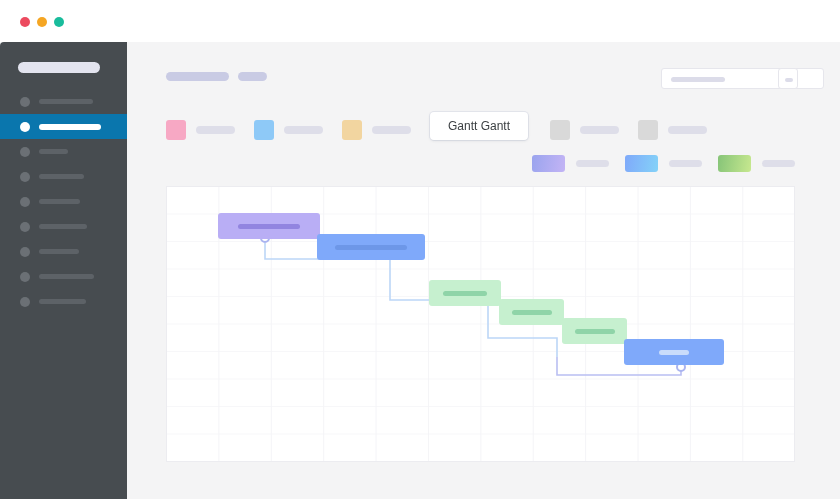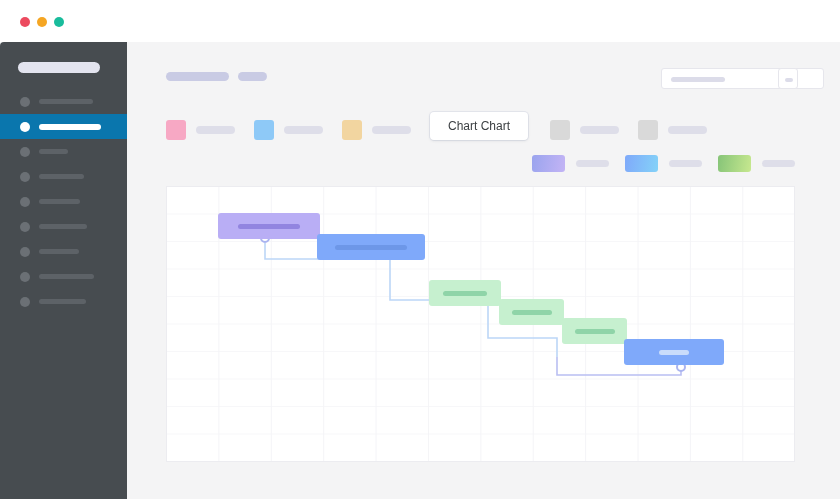--- a/index.html
+++ b/index.html
@@ -376,21 +376,21 @@
           </div>
           <div class="tab-chip" style="left: 127px;">
             <div class="swatch" style="background: rgb(142, 201, 247);"></div>
             <div class="chip-label" style="width: 39px;"></div>
           </div>
           <div class="tab-chip" style="left: 215px;">
             <div class="swatch" style="background: rgb(242, 213, 160);"></div>
             <div class="chip-label" style="width: 39px;"></div>
           </div>
           <div class="tab-active" style="left: 303px; width: 98px;">
-            <span>Chart Chart</span>
+            <span>Gantt Gantt</span>
           </div>
           <div class="tab-chip" style="left: 423px;">
             <div class="swatch" style="background: rgb(217, 217, 217);"></div>
             <div class="chip-label" style="width: 39px;"></div>
           </div>
           <div class="tab-chip" style="left: 511px;">
             <div class="swatch" style="background: rgb(217, 217, 217);"></div>
             <div class="chip-label" style="width: 39px;"></div>
           </div>
         </div>

